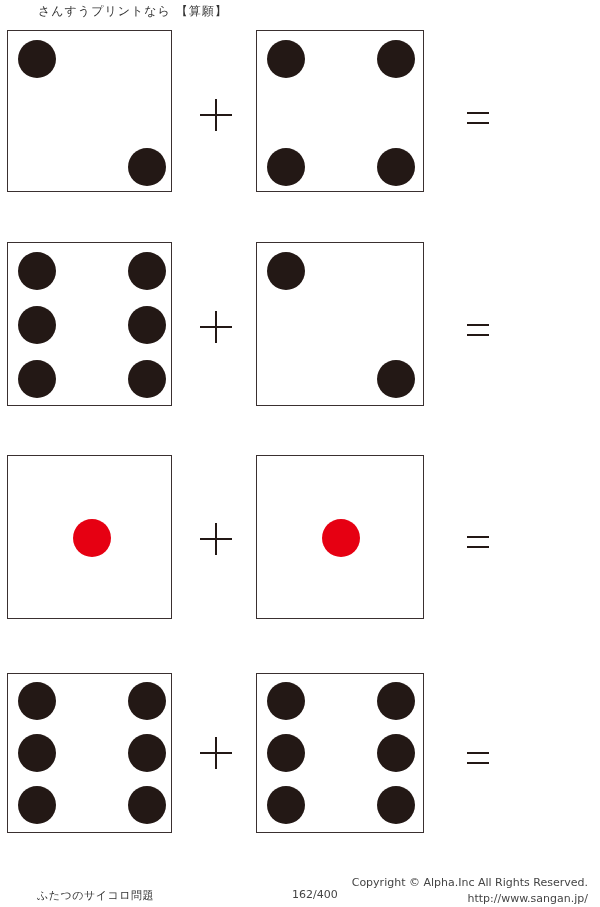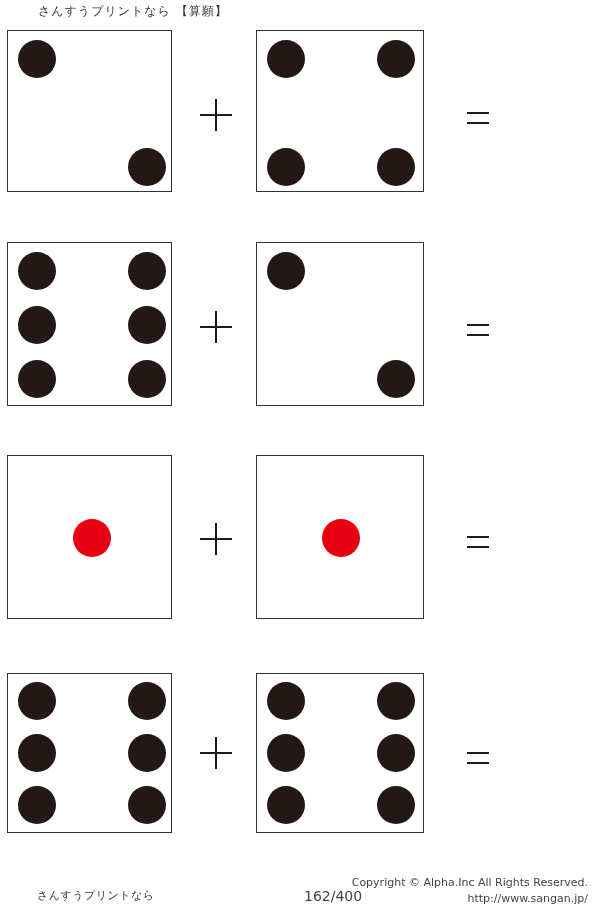--- a/index.html
+++ b/index.html
@@ -9,21 +9,21 @@
   .die { position:absolute; width:165px; height:162px; border:1.5px solid #3a3030; box-sizing:border-box; background:#fff; }
   .dot { position:absolute; width:38px; height:38px; border-radius:50%; background:#231815; transform:translate(-50%,-50%); }
   .dot.red { background:#e60012; }
   .plus { position:absolute; width:32px; height:32px; }
   .plus::before { content:""; position:absolute; left:0; top:15px; width:32px; height:2px; background:#231815; }
   .plus::after { content:""; position:absolute; left:15px; top:0; width:2px; height:32px; background:#231815; }
   .eq { position:absolute; width:22px; height:12px; }
   .eq::before, .eq::after { content:""; position:absolute; left:0; width:22px; height:2px; background:#231815; }
   .eq::before { top:0; } .eq::after { top:10px; }
   .footer-title { position:absolute; left:37px; top:888px; font-size:11px; color:#333; letter-spacing:0.5px; }
-  .page-num { position:absolute; left:304px; top:888px; font-size:14px; color:#444;text-align:center; }
+  .page-num { position:absolute; left:292px; top:888px; font-size:11px; color:#444;text-align:center; }
   .copyright { position:absolute; right:12px; top:875px; font-size:11px; color:#444; text-align:right; line-height:16px; }
 </style>
 </head>
 <body>
 
 <div class="header">さんすうプリントなら 【算願】</div>
 
 <div class="die" style="left:7px; top:30px;">
   <span class="dot" style="left:29px; top:28px;"></span>
   <span class="dot" style="left:139px; top:136px;"></span>
@@ -73,18 +73,18 @@
 <div class="die" style="left:256px; top:673px; width:168px; height:160px;">
   <span class="dot" style="left:29px; top:27px;"></span>
   <span class="dot" style="left:139px; top:27px;"></span>
   <span class="dot" style="left:29px; top:79px;"></span>
   <span class="dot" style="left:139px; top:79px;"></span>
   <span class="dot" style="left:29px; top:131px;"></span>
   <span class="dot" style="left:139px; top:131px;"></span>
 </div>
 <div class="eq" style="left:467px; top:752px;"></div>
 
-<div class="footer-title">さんすうプリントなら</div>
+<div class="footer-title">ふたつのサイコロ問題</div>
 <div class="page-num">162/400</div>
 <div class="copyright">
   <div>Copyright ©  Alpha.Inc All Rights Reserved.</div>
   <div>http://www.sangan.jp/</div>
 </div>
 
 </body></html>

